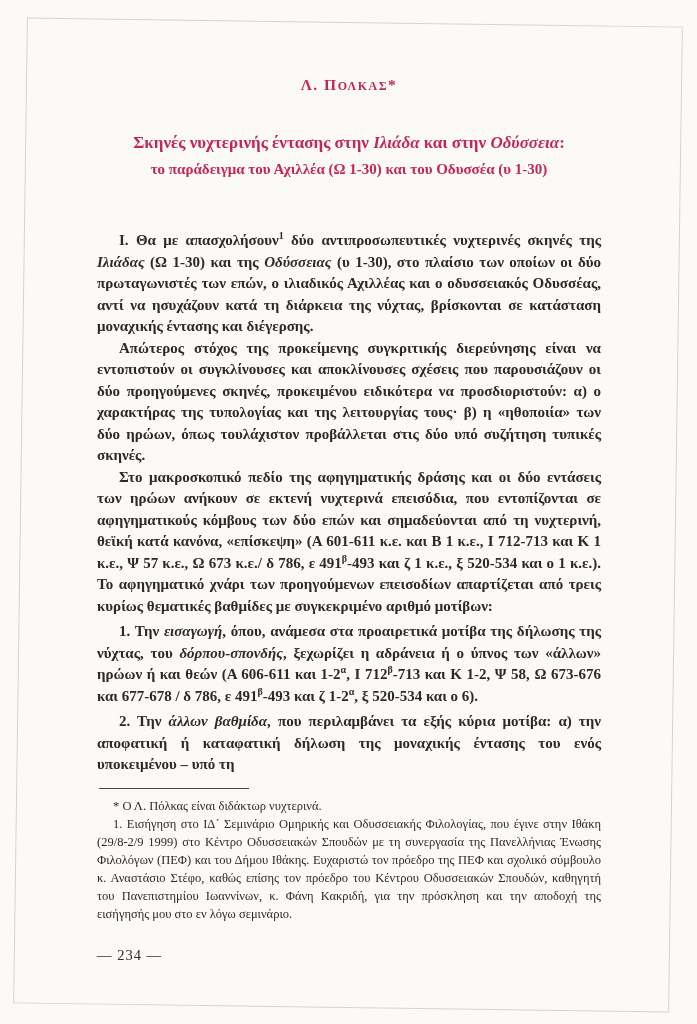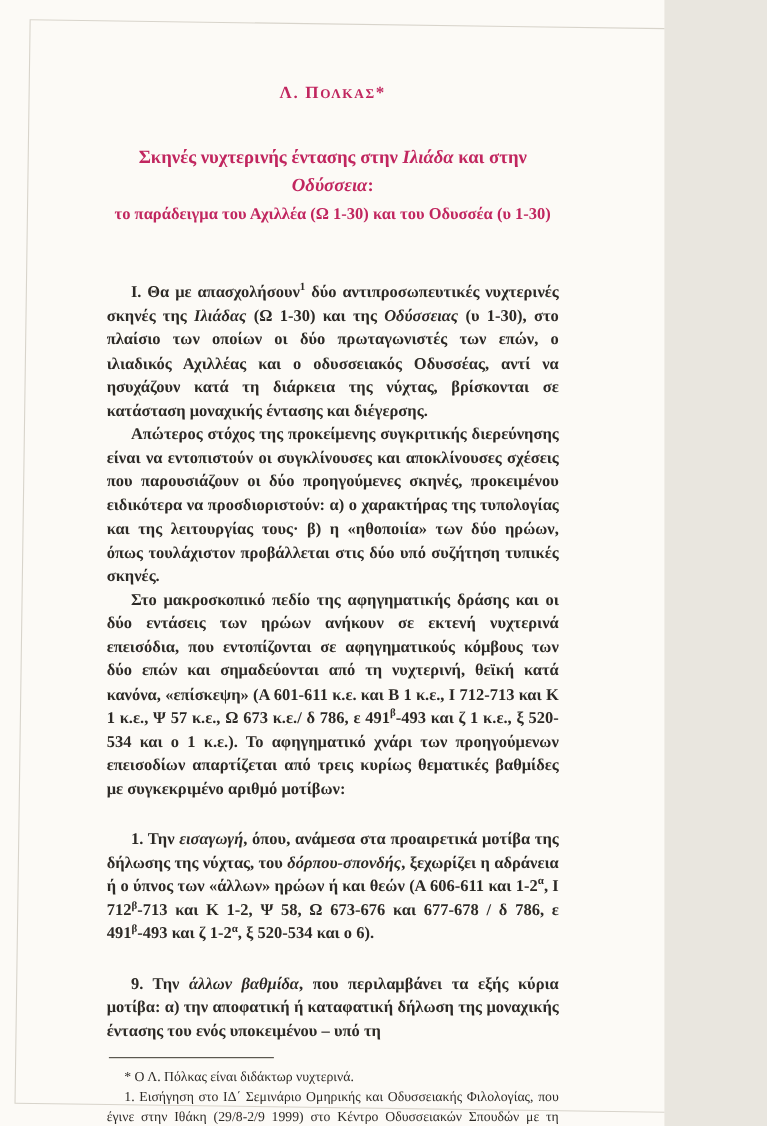--- a/index.html
+++ b/index.html
@@ -1,20 +1,20 @@
 <!DOCTYPE html>
 <html style="--accent: #c1265f;"><head>
 <meta charset="utf-8">
 <style>
   :root { --accent:#c1265f; --ink:#2d2a26; --paper:#fcfaf6; }
   * { margin:0; padding:0; box-sizing:border-box; }
   body { background:#e9e6df; }
   .page {
     position:relative;
-    width:604px; height:1024px;
+    width:697px; height:1024px;
     background:var(--paper);
     overflow:hidden;
     font-family:"Liberation Serif","DejaVu Serif",serif;
     color:var(--ink);
   }
   .scan-border {
     position:absolute;
     left:20px; top:22px;
     width:656px; height:986px;
     border:1px solid #d8d4cb;
@@ -44,21 +44,21 @@
   .title-line2 { display:block; font-size:15px;text-align:center; }
   .it { font-style:italic; }
   .body-text {
     margin-top:48px;
     font-size:15px;
     line-height:21.5px;
     text-align:justify;
     font-weight:bold;
   }
   .para { text-indent:22px; }
-  .para.spaced { margin-top:24px; }
+  .para.spaced { margin-top:4px; }
   sup { font-size:10px; line-height:0; vertical-align:super; }
   .footnotes {
     margin-top:12px;
     font-size:12.5px;
     line-height:18px;
     text-align:justify;
   }
   .fn-rule {
     width:150px;
     border-top:1px solid #4a463f;
@@ -85,21 +85,21 @@
     <div class="title">
       <span class="title-line1"><span>Σκηνές νυχτερινής έντασης στην </span><span class="it">Ιλιάδα</span><span> και στην </span><span class="it">Οδύσσεια</span><span>:</span></span>
       <span class="title-line2">το παράδειγμα του Αχιλλέα (Ω 1-30) και του Οδυσσέα (υ 1-30)</span>
     </div>
 
     <div class="body-text">
       <p class="para"><span>Ι. Θα με απασχολήσουν</span><sup>1</sup><span> δύο αντιπροσωπευτικές νυχτερινές σκηνές της </span><span class="it">Ιλιάδας</span><span> (Ω 1-30) και της </span><span class="it">Οδύσσειας</span><span> (υ 1-30), στο πλαίσιο των οποίων οι δύο πρωταγωνιστές των επών, ο ιλιαδικός Αχιλλέας και ο οδυσσειακός Οδυσσέας, αντί να ησυχάζουν κατά τη διάρκεια της νύχτας, βρίσκονται σε κατάσταση μοναχικής έντασης και διέγερσης.</span></p>
       <p class="para"><span>Απώτερος στόχος της προκείμενης συγκριτικής διερεύνησης είναι να εντοπιστούν οι συγκλίνουσες και αποκλίνουσες σχέσεις που παρουσιάζουν οι δύο προηγούμενες σκηνές, προκειμένου ειδικότερα να προσδιοριστούν: α) ο χαρακτήρας της τυπολογίας και της λειτουργίας τους· β) η «ηθοποιία» των δύο ηρώων, όπως τουλάχιστον προβάλλεται στις δύο υπό συζήτηση τυπικές σκηνές.</span></p>
       <p class="para"><span>Στο μακροσκοπικό πεδίο της αφηγηματικής δράσης και οι δύο εντάσεις των ηρώων ανήκουν σε εκτενή νυχτερινά επεισόδια, που εντοπίζονται σε αφηγηματικούς κόμβους των δύο επών και σημαδεύονται από τη νυχτερινή, θεϊκή κατά κανόνα, «επίσκεψη» (Α 601-611 κ.ε. και Β 1 κ.ε., Ι 712-713 και Κ 1 κ.ε., Ψ 57 κ.ε., Ω 673 κ.ε./ δ 786, ε 491</span><sup>β</sup><span>-493 και ζ 1 κ.ε., ξ 520-534 και ο 1 κ.ε.). Το αφηγηματικό χνάρι των προηγούμενων επεισοδίων απαρτίζεται από τρεις κυρίως θεματικές βαθμίδες με συγκεκριμένο αριθμό μοτίβων:</span></p>
       <p class="para spaced"><span>1. Την </span><span class="it">εισαγωγή</span><span>, όπου, ανάμεσα στα προαιρετικά μοτίβα της δήλωσης της νύχτας, του </span><span class="it">δόρπου-σπονδής</span><span>, ξεχωρίζει η αδράνεια ή ο ύπνος των «άλλων» ηρώων ή και θεών (Α 606-611 και 1-2</span><sup>α</sup><span>, Ι 712</span><sup>β</sup><span>-713 και Κ 1-2, Ψ 58, Ω 673-676 και 677-678 / δ 786, ε 491</span><sup>β</sup><span>-493 και ζ 1-2</span><sup>α</sup><span>, ξ 520-534 και ο 6).</span></p>
-      <p class="para spaced"><span>9. Την </span><span class="it">άλλων βαθμίδα</span><span>, που περιλαμβάνει τα εξής κύρια μοτίβα: α) την αποφατική ή καταφατική δήλωση της μοναχικής έντασης του ενός υποκειμένου – υπό τη</span></p>
+      <p class="para spaced"><span>2. Την </span><span class="it">άλλων βαθμίδα</span><span>, που περιλαμβάνει τα εξής κύρια μοτίβα: α) την αποφατική ή καταφατική δήλωση της μοναχικής έντασης του ενός υποκειμένου – υπό τη</span></p>
     </div>
 
     <div class="footnotes">
       <div class="fn-rule"></div>
       <p class="footnote">* Ο Λ. Πόλκας είναι διδάκτωρ νυχτερινά.</p>
       <p class="footnote">1. Εισήγηση στο ΙΔ΄ Σεμινάριο Ομηρικής και Οδυσσειακής Φιλολογίας, που έγινε στην Ιθάκη (29/8-2/9 1999) στο Κέντρο Οδυσσειακών Σπουδών με τη συνεργασία της Πανελλήνιας Ένωσης Φιλολόγων (ΠΕΦ) και του Δήμου Ιθάκης. Ευχαριστώ τον πρόεδρο της ΠΕΦ και σχολικό σύμβουλο κ. Αναστάσιο Στέφο, καθώς επίσης τον πρόεδρο του Κέντρου Οδυσσειακών Σπουδών, καθηγητή του Πανεπιστημίου Ιωαννίνων, κ. Φάνη Κακριδή, για την πρόσκληση και την αποδοχή της εισήγησής μου στο εν λόγω σεμινάριο.</p>
     </div>
 
     <div class="page-number">— 234 —</div>
 

